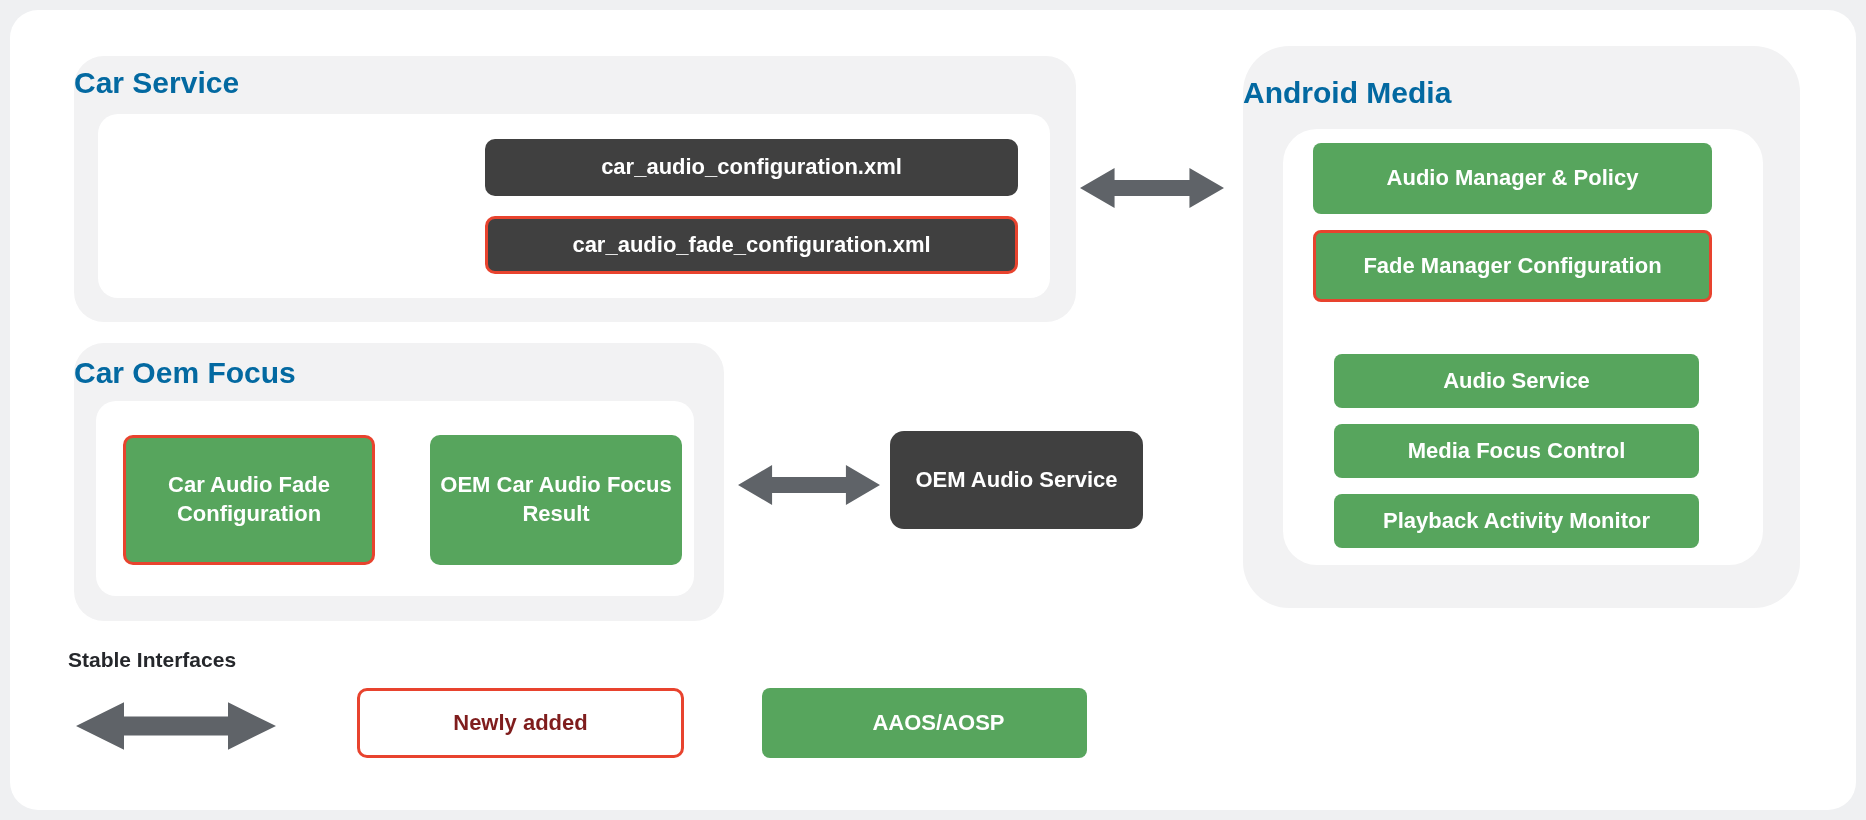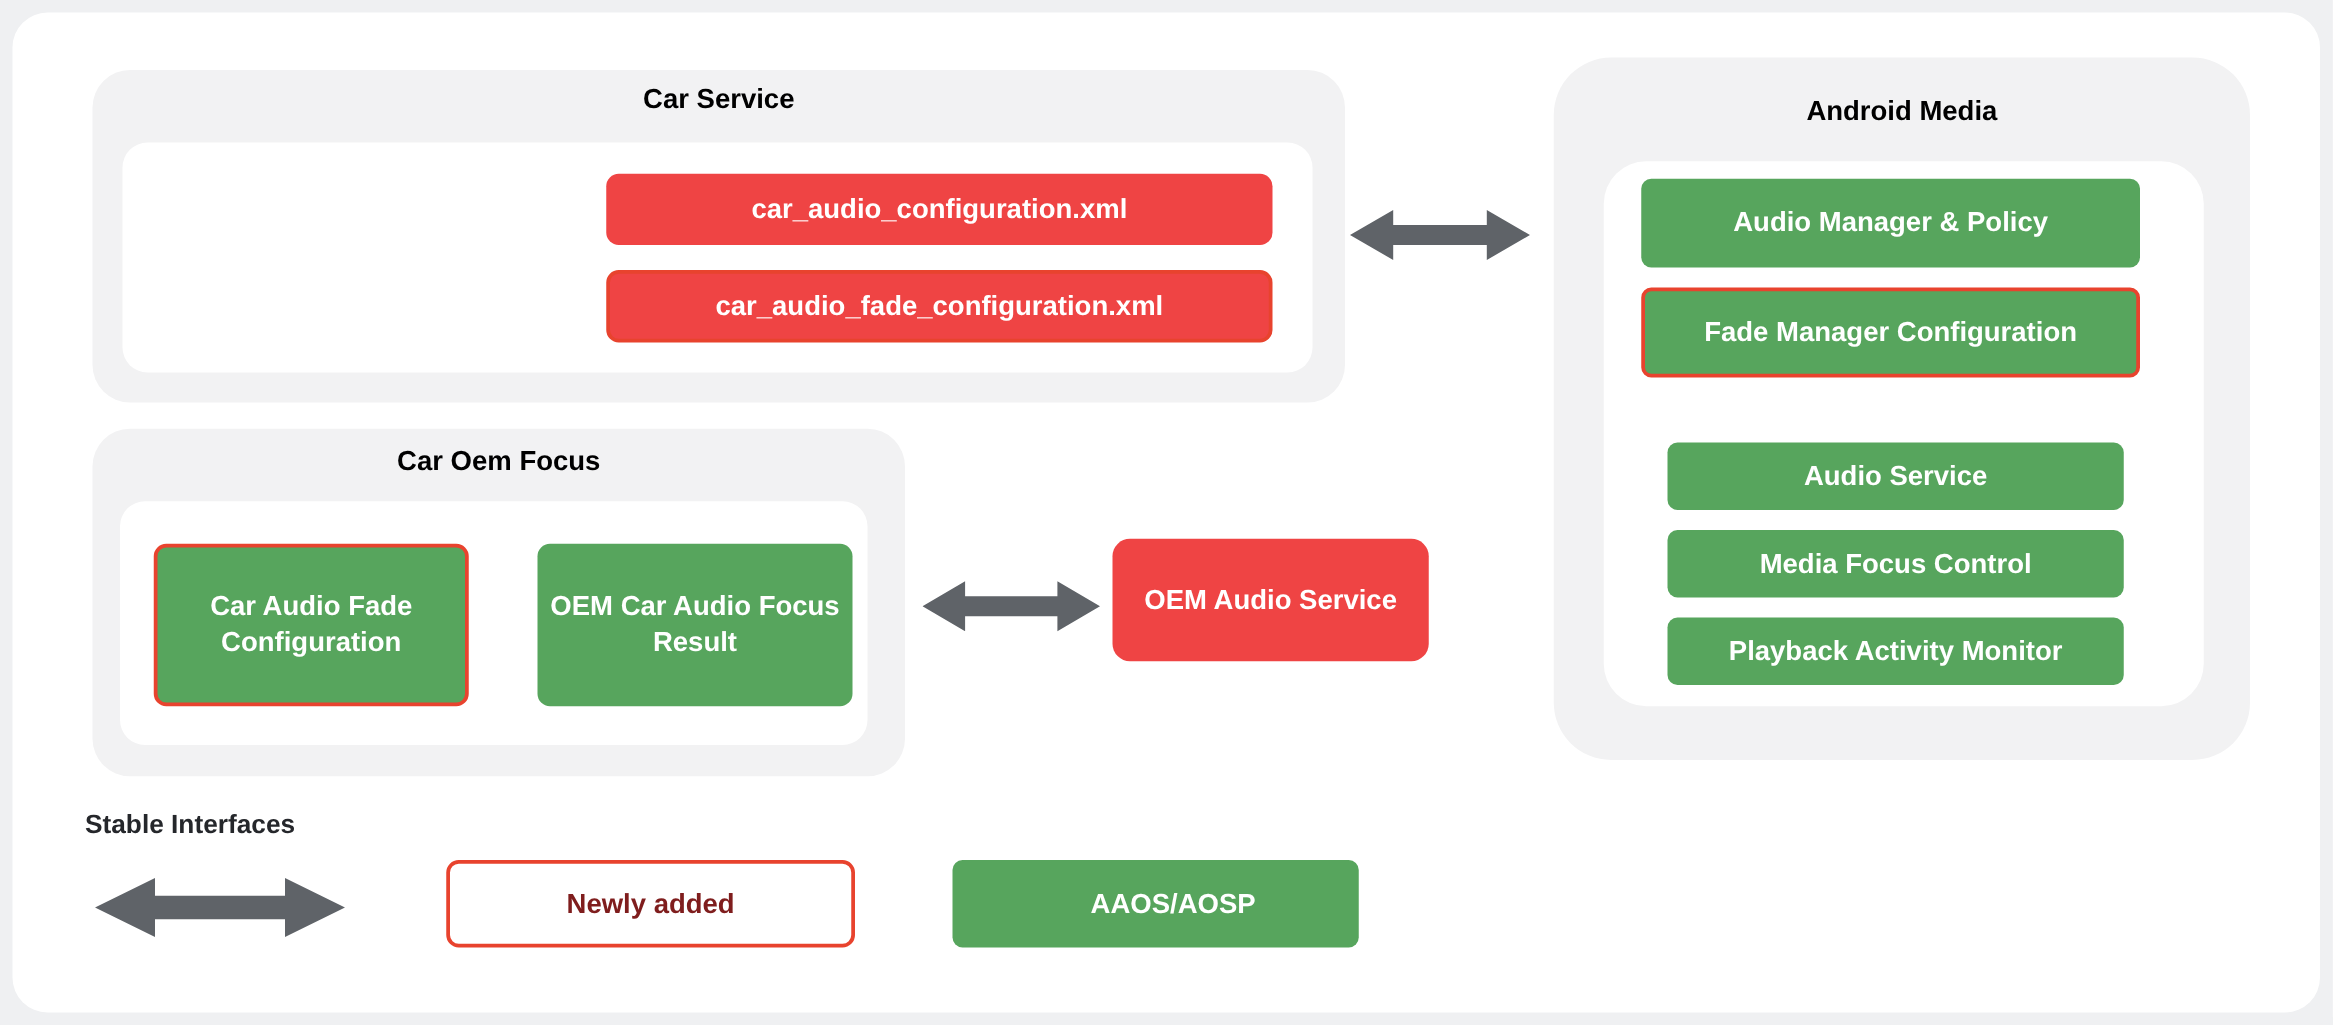--- a/index.html
+++ b/index.html
@@ -1,25 +1,25 @@
 <!DOCTYPE html>
 <html><head>
 <meta charset="utf-8">
 <style>
   html,body{margin:0;padding:0;background:#eff0f2;}
   .stage{position:relative;width:1866px;height:820px;background:#eff0f2;overflow:hidden;
          font-family:"Liberation Sans","DejaVu Sans",sans-serif;}
   .card{position:absolute;left:10px;top:10px;width:1846px;height:800px;background:#ffffff;border-radius:28px;}
   .panel{position:absolute;background:#f2f2f3;}
   .inner{position:absolute;background:#ffffff;}
-  .panel-title{position:absolute;text-align:center;font-weight:700;font-size:22px;color:#000000;}
+  .panel-title{position:absolute;text-align:left;font-weight:700;font-size:30px;color:#0369a1;}
   .node{position:absolute;display:flex;align-items:center;justify-content:center;text-align:center;
         font-weight:700;font-size:22px;color:#ffffff;line-height:1.3;box-sizing:border-box;padding:0 8px;}
   .green{background:#57a55d;}
-  .blue{background:#ef4444;}
+  .blue{background:#404040;}
   .red-outline{border:3px solid #e8432e;}
   .arrow{position:absolute;}
   .arrow svg{display:block;width:100%;height:100%;}
   .legend-label{position:absolute;font-weight:700;font-size:21px;color:#25272b;}
   .legend-box-plain{background:#ffffff;color:#7f1d1d;}
   
   #p-cs{left:74px;top:56px;width:1002px;height:266px;border-radius:30px;}
   #t-cs{left:74px;top:66px;width:1002px;}
   #i-cs{left:98px;top:114px;width:952px;height:184px;border-radius:20px;}
   #n-cas{left:129px;top:158px;width:327px;height:95px;border-radius:10px;}

